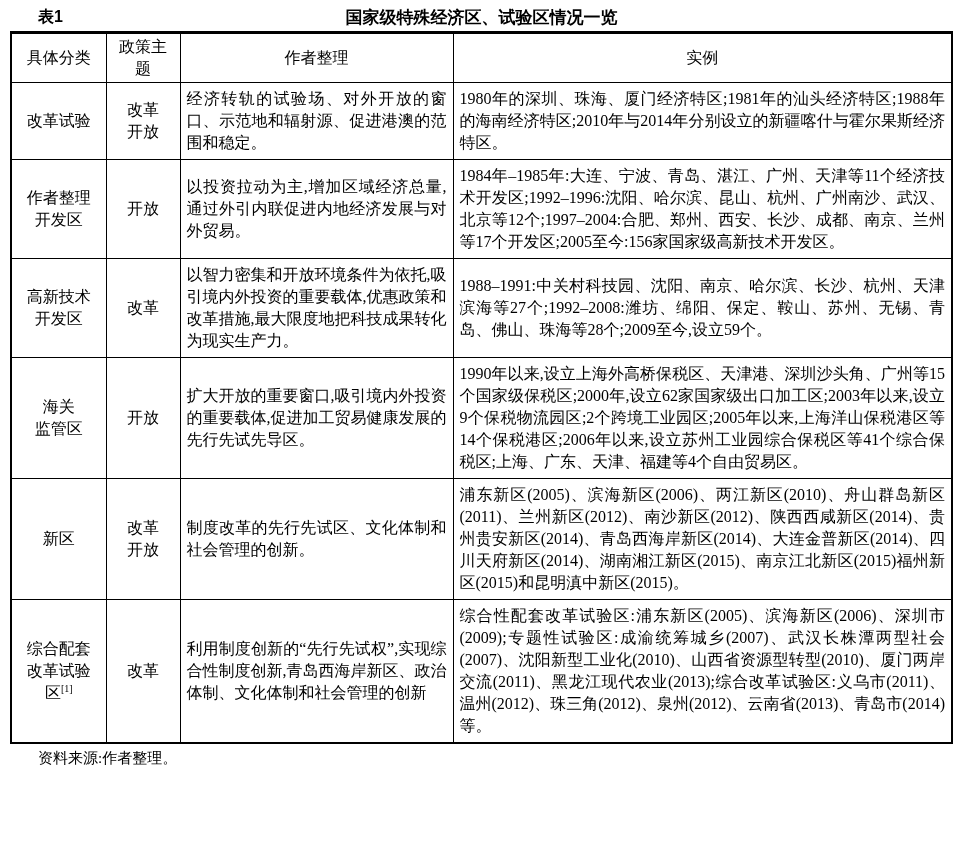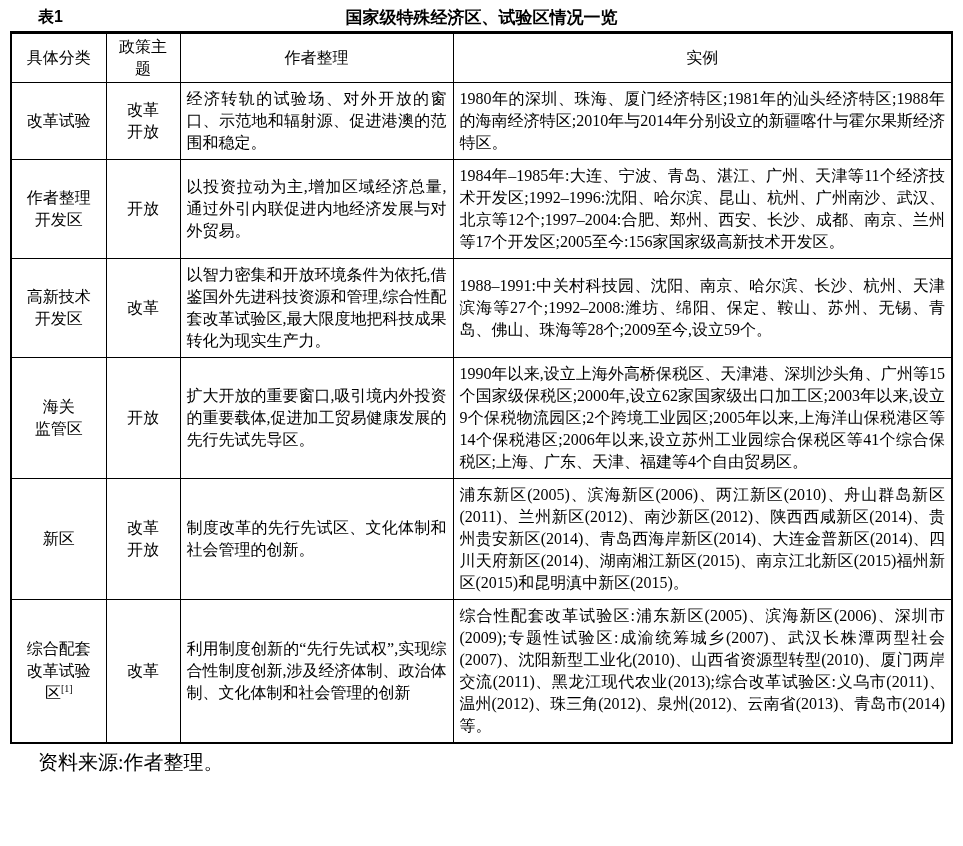--- a/index.html
+++ b/index.html
@@ -46,21 +46,21 @@
     height: 30px;
     padding: 2px 8px;
     font-family: Liberation Serif, serif;
   }
   td.center { text-align: center; }
   td.just   { text-align: justify; }
   .pre { white-space: pre-line; }
   sup.fnote { font-size: 10px; line-height: 0; vertical-align: super; }
   .source-note {
     margin: 5px 10px 0 38px;
-    font-size: 20px;
+    font-size: 15px;
   }
 </style>
 </head>
 <body>
 
 <div class="caption-row">
   <span class="table-label">表1</span>
   <div class="table-title">国家级特殊经济区、试验区情况一览</div>
 </div>
 
@@ -91,21 +91,21 @@
       <td class="center"><span class="pre">作者整理
 开发区</span></td>
       <td class="center"><span class="pre">开放</span></td>
       <td class="just">以投资拉动为主,增加区域经济总量,通过外引内联促进内地经济发展与对外贸易。</td>
       <td class="just">1984年–1985年:大连、宁波、青岛、湛江、广州、天津等11个经济技术开发区;1992–1996:沈阳、哈尔滨、昆山、杭州、广州南沙、武汉、北京等12个;1997–2004:合肥、郑州、西安、长沙、成都、南京、兰州等17个开发区;2005至今:156家国家级高新技术开发区。</td>
     </tr>
     <tr>
       <td class="center"><span class="pre">高新技术
 开发区</span></td>
       <td class="center"><span class="pre">改革</span></td>
-      <td class="just">以智力密集和开放环境条件为依托,借鉴国外先进科技资源和管理,综合性配套改革试验区,最大限度地把科技成果转化为现实生产力。</td>
+      <td class="just">以智力密集和开放环境条件为依托,吸引境内外投资的重要载体,优惠政策和改革措施,最大限度地把科技成果转化为现实生产力。</td>
       <td class="just">1988–1991:中关村科技园、沈阳、南京、哈尔滨、长沙、杭州、天津滨海等27个;1992–2008:潍坊、绵阳、保定、鞍山、苏州、无锡、青岛、佛山、珠海等28个;2009至今,设立59个。</td>
     </tr>
     <tr>
       <td class="center"><span class="pre">海关
 监管区</span></td>
       <td class="center"><span class="pre">开放</span></td>
       <td class="just">扩大开放的重要窗口,吸引境内外投资的重要载体,促进加工贸易健康发展的先行先试先导区。</td>
       <td class="just">1990年以来,设立上海外高桥保税区、天津港、深圳沙头角、广州等15个国家级保税区;2000年,设立62家国家级出口加工区;2003年以来,设立9个保税物流园区;2个跨境工业园区;2005年以来,上海洋山保税港区等14个保税港区;2006年以来,设立苏州工业园综合保税区等41个综合保税区;上海、广东、天津、福建等4个自由贸易区。</td>
     </tr>
     <tr>
@@ -113,19 +113,19 @@
       <td class="center"><span class="pre">改革
 开放</span></td>
       <td class="just">制度改革的先行先试区、文化体制和社会管理的创新。</td>
       <td class="just">浦东新区(2005)、滨海新区(2006)、两江新区(2010)、舟山群岛新区(2011)、兰州新区(2012)、南沙新区(2012)、陕西西咸新区(2014)、贵州贵安新区(2014)、青岛西海岸新区(2014)、大连金普新区(2014)、四川天府新区(2014)、湖南湘江新区(2015)、南京江北新区(2015)福州新区(2015)和昆明滇中新区(2015)。</td>
     </tr>
     <tr>
       <td class="center"><span class="pre">综合配套
 改革试验
 区</span><sup class="fnote">[1]</sup></td>
       <td class="center"><span class="pre">改革</span></td>
-      <td class="just">利用制度创新的“先行先试权”,实现综合性制度创新,涉及经济体制、政治体制、文化体制和社会管理的创新</td>
+      <td class="just">利用制度创新的“先行先试权”,实现综合性制度创新,青岛西海岸新区、政治体制、文化体制和社会管理的创新</td>
       <td class="just">综合性配套改革试验区:浦东新区(2005)、滨海新区(2006)、深圳市(2009);专题性试验区:成渝统筹城乡(2007)、武汉长株潭两型社会(2007)、沈阳新型工业化(2010)、山西省资源型转型(2010)、厦门两岸交流(2011)、黑龙江现代农业(2013);综合改革试验区:义乌市(2011)、温州(2012)、珠三角(2012)、泉州(2012)、云南省(2013)、青岛市(2014)等。</td>
     </tr>
   </tbody>
 </table>
 
 <div class="source-note">资料来源:作者整理。</div>
 
 </body></html>

